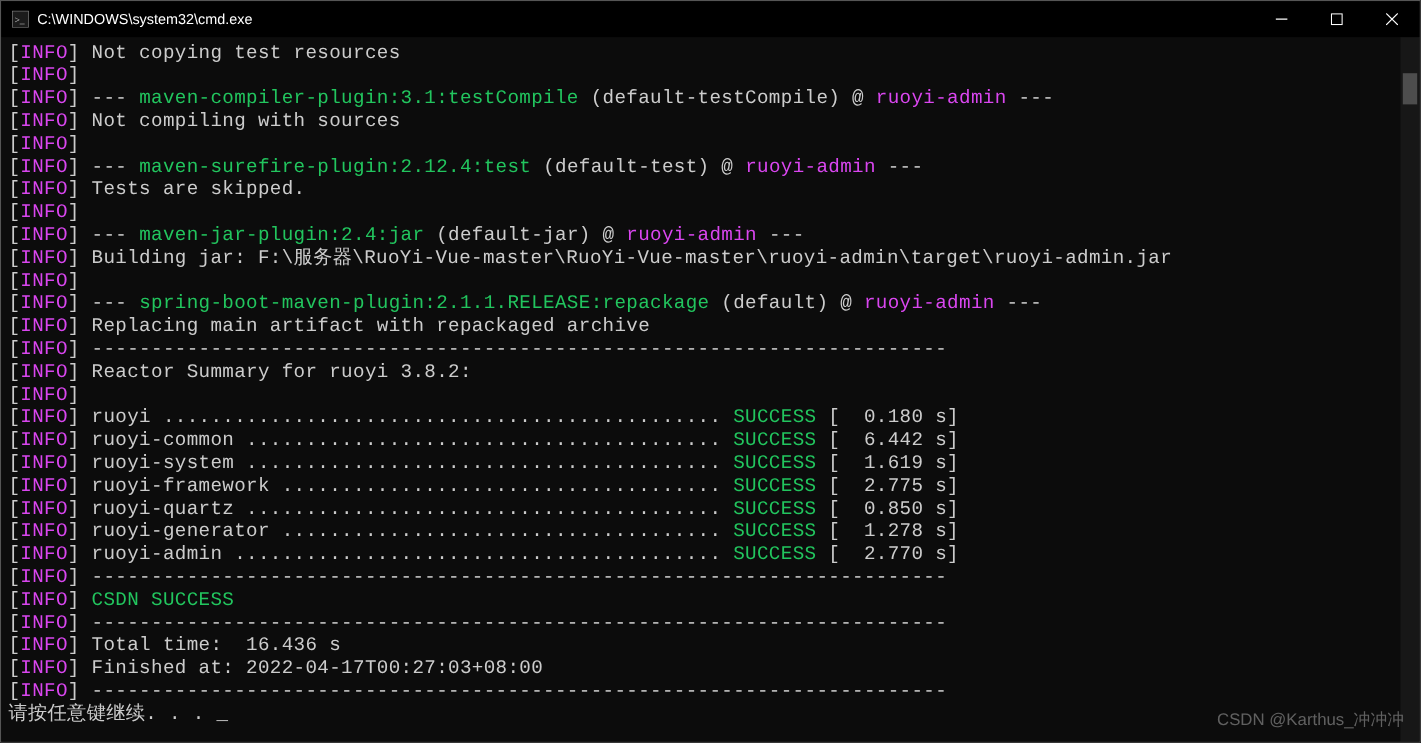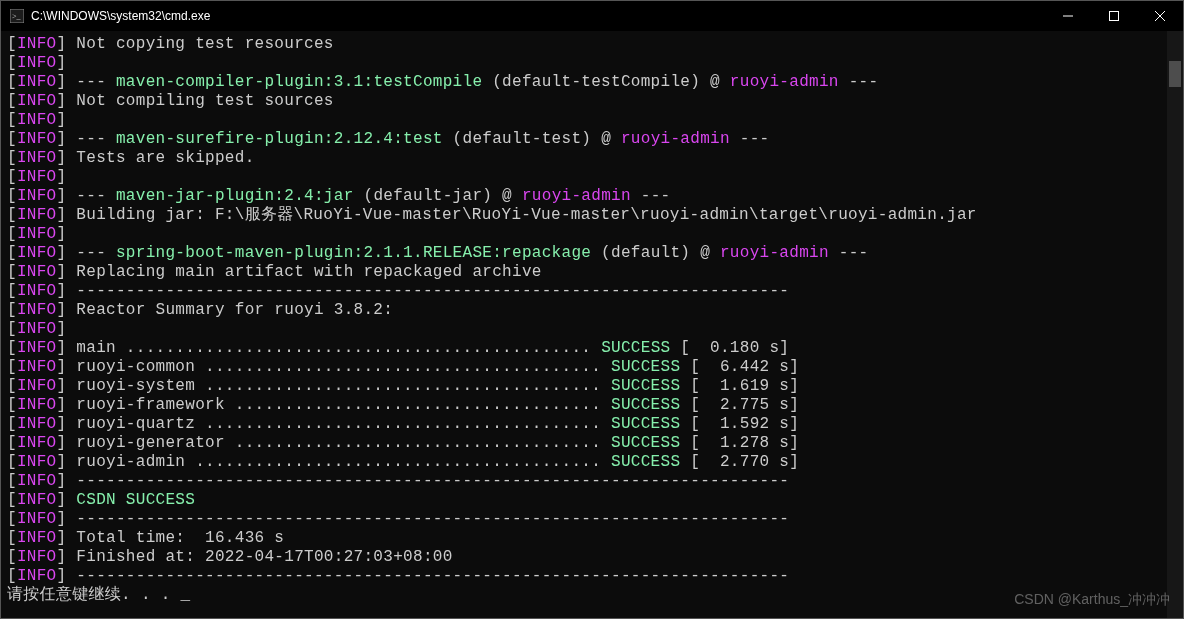--- a/index.html
+++ b/index.html
@@ -75,21 +75,21 @@
   }
   .scroll-thumb {
     position: absolute;
     top: 30px;
     left: 2px;
     width: 12px;
     height: 26px;
     background: #4d4d4d;
   }
   .blue   { color: #d946ef; }
-  .green  { color: #86efac; }
+  .green  { color: #22c55e; }
   .white  { color: #cccccc; }
   .watermark {
     position: absolute;
     right: 14px;
     bottom: 10px;
     color: rgba(200,200,200,0.45);
     font-family: "Segoe UI", Tahoma, sans-serif;
     font-size: 14px;
     pointer-events: none;
   }
@@ -122,38 +122,38 @@
         <line x1="0" y1="0" x2="10" y2="10" stroke="#fff" stroke-width="1"></line>
         <line x1="10" y1="0" x2="0" y2="10" stroke="#fff" stroke-width="1"></line>
       </svg>
     </div>
   </div>
 
   <div class="terminal-wrap">
     <div class="terminal" id="term"><span class="white">[</span><span class="blue">INFO</span><span class="white">] </span><span class="white">Not copying test resources</span>
 <span class="white">[</span><span class="blue">INFO</span><span class="white">]</span>
 <span class="white">[</span><span class="blue">INFO</span><span class="white">] </span><span class="white">--- </span><span class="green">maven-compiler-plugin:3.1:testCompile</span><span class="white"> (default-testCompile)</span><span class="white"> @ </span><span class="blue">ruoyi-admin</span><span class="white"> ---</span>
-<span class="white">[</span><span class="blue">INFO</span><span class="white">] </span><span class="white">Not compiling test sources</span>
+<span class="white">[</span><span class="blue">INFO</span><span class="white">] </span><span class="white">Not compiling with sources</span>
 <span class="white">[</span><span class="blue">INFO</span><span class="white">]</span>
 <span class="white">[</span><span class="blue">INFO</span><span class="white">] </span><span class="white">--- </span><span class="green">maven-surefire-plugin:2.12.4:test</span><span class="white"> (default-test)</span><span class="white"> @ </span><span class="blue">ruoyi-admin</span><span class="white"> ---</span>
 <span class="white">[</span><span class="blue">INFO</span><span class="white">] </span><span class="white">Tests are skipped.</span>
 <span class="white">[</span><span class="blue">INFO</span><span class="white">]</span>
 <span class="white">[</span><span class="blue">INFO</span><span class="white">] </span><span class="white">--- </span><span class="green">maven-jar-plugin:2.4:jar</span><span class="white"> (default-jar)</span><span class="white"> @ </span><span class="blue">ruoyi-admin</span><span class="white"> ---</span>
 <span class="white">[</span><span class="blue">INFO</span><span class="white">] </span><span class="white">Building jar: F:\服务器\RuoYi-Vue-master\RuoYi-Vue-master\ruoyi-admin\target\ruoyi-admin.jar</span>
 <span class="white">[</span><span class="blue">INFO</span><span class="white">]</span>
 <span class="white">[</span><span class="blue">INFO</span><span class="white">] </span><span class="white">--- </span><span class="green">spring-boot-maven-plugin:2.1.1.RELEASE:repackage</span><span class="white"> (default)</span><span class="white"> @ </span><span class="blue">ruoyi-admin</span><span class="white"> ---</span>
 <span class="white">[</span><span class="blue">INFO</span><span class="white">] </span><span class="white">Replacing main artifact with repackaged archive</span>
 <span class="white">[</span><span class="blue">INFO</span><span class="white">] </span><span class="white">------------------------------------------------------------------------</span>
 <span class="white">[</span><span class="blue">INFO</span><span class="white">] </span><span class="white">Reactor Summary for ruoyi 3.8.2:</span>
 <span class="white">[</span><span class="blue">INFO</span><span class="white">]</span>
-<span class="white">[</span><span class="blue">INFO</span><span class="white">] </span><span class="white">main ............................................... </span><span class="green">SUCCESS</span><span class="white"> [  0.180 s]</span>
+<span class="white">[</span><span class="blue">INFO</span><span class="white">] </span><span class="white">ruoyi ............................................... </span><span class="green">SUCCESS</span><span class="white"> [  0.180 s]</span>
 <span class="white">[</span><span class="blue">INFO</span><span class="white">] </span><span class="white">ruoyi-common ........................................ </span><span class="green">SUCCESS</span><span class="white"> [  6.442 s]</span>
 <span class="white">[</span><span class="blue">INFO</span><span class="white">] </span><span class="white">ruoyi-system ........................................ </span><span class="green">SUCCESS</span><span class="white"> [  1.619 s]</span>
 <span class="white">[</span><span class="blue">INFO</span><span class="white">] </span><span class="white">ruoyi-framework ..................................... </span><span class="green">SUCCESS</span><span class="white"> [  2.775 s]</span>
-<span class="white">[</span><span class="blue">INFO</span><span class="white">] </span><span class="white">ruoyi-quartz ........................................ </span><span class="green">SUCCESS</span><span class="white"> [  1.592 s]</span>
+<span class="white">[</span><span class="blue">INFO</span><span class="white">] </span><span class="white">ruoyi-quartz ........................................ </span><span class="green">SUCCESS</span><span class="white"> [  0.850 s]</span>
 <span class="white">[</span><span class="blue">INFO</span><span class="white">] </span><span class="white">ruoyi-generator ..................................... </span><span class="green">SUCCESS</span><span class="white"> [  1.278 s]</span>
 <span class="white">[</span><span class="blue">INFO</span><span class="white">] </span><span class="white">ruoyi-admin ......................................... </span><span class="green">SUCCESS</span><span class="white"> [  2.770 s]</span>
 <span class="white">[</span><span class="blue">INFO</span><span class="white">] </span><span class="white">------------------------------------------------------------------------</span>
 <span class="white">[</span><span class="blue">INFO</span><span class="white">] </span><span class="green">CSDN SUCCESS</span>
 <span class="white">[</span><span class="blue">INFO</span><span class="white">] </span><span class="white">------------------------------------------------------------------------</span>
 <span class="white">[</span><span class="blue">INFO</span><span class="white">] </span><span class="white">Total time:  16.436 s</span>
 <span class="white">[</span><span class="blue">INFO</span><span class="white">] </span><span class="white">Finished at: 2022-04-17T00:27:03+08:00</span>
 <span class="white">[</span><span class="blue">INFO</span><span class="white">] </span><span class="white">------------------------------------------------------------------------</span>
 <span class="white">请按任意键继续. . . _</span></div>
     <div class="scrollbar">

